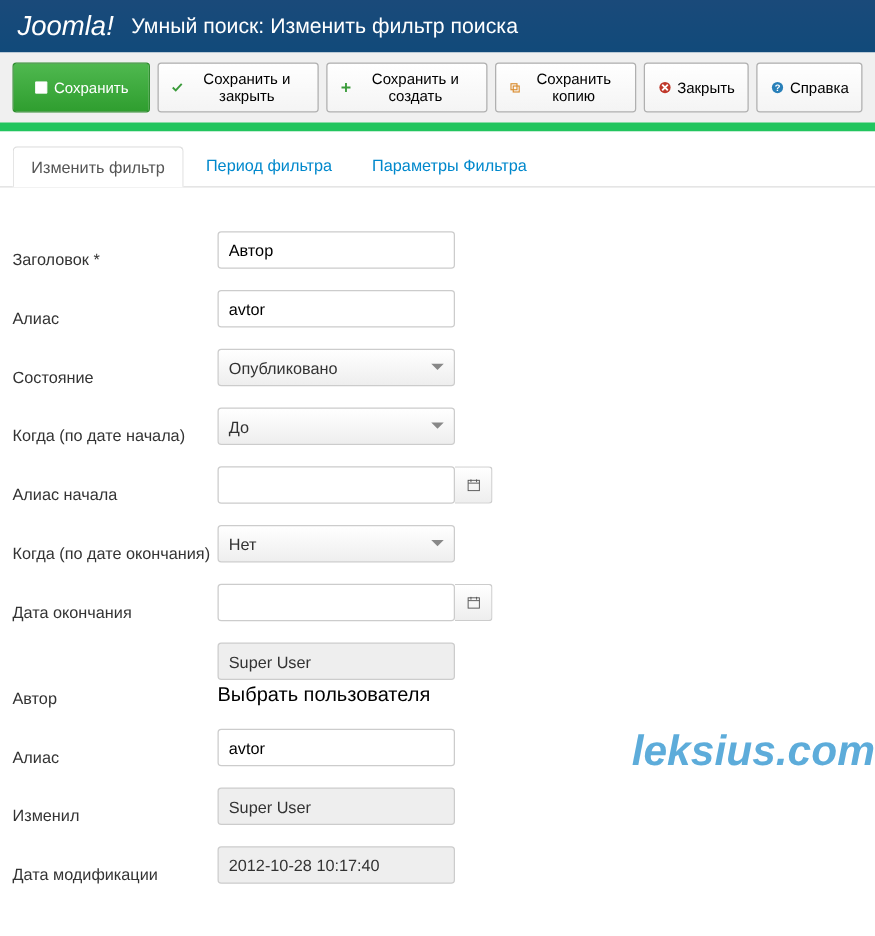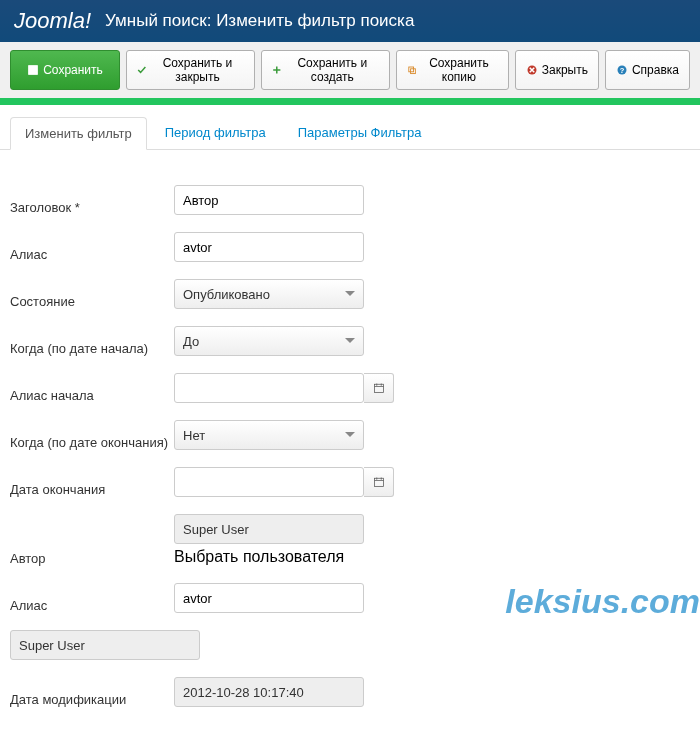--- a/index.html
+++ b/index.html
@@ -159,20 +159,21 @@
     </div>
   </div>
 
   <div class="row">
     <div class="label">Алиас</div>
     <div class="ctrl"><input type="text" value="avtor" style=""></div>
   </div>
 
 
   <div class="row">
+    <div class="label">Изменил</div>
     <div class="ctrl">
         <div class="ro">Super User</div>
       </div>
   </div>
 
   <div class="row">
     <div class="label">Дата модификации</div>
     <div class="ctrl">
         <div class="ro">2012-10-28 10:17:40</div>
       </div>

